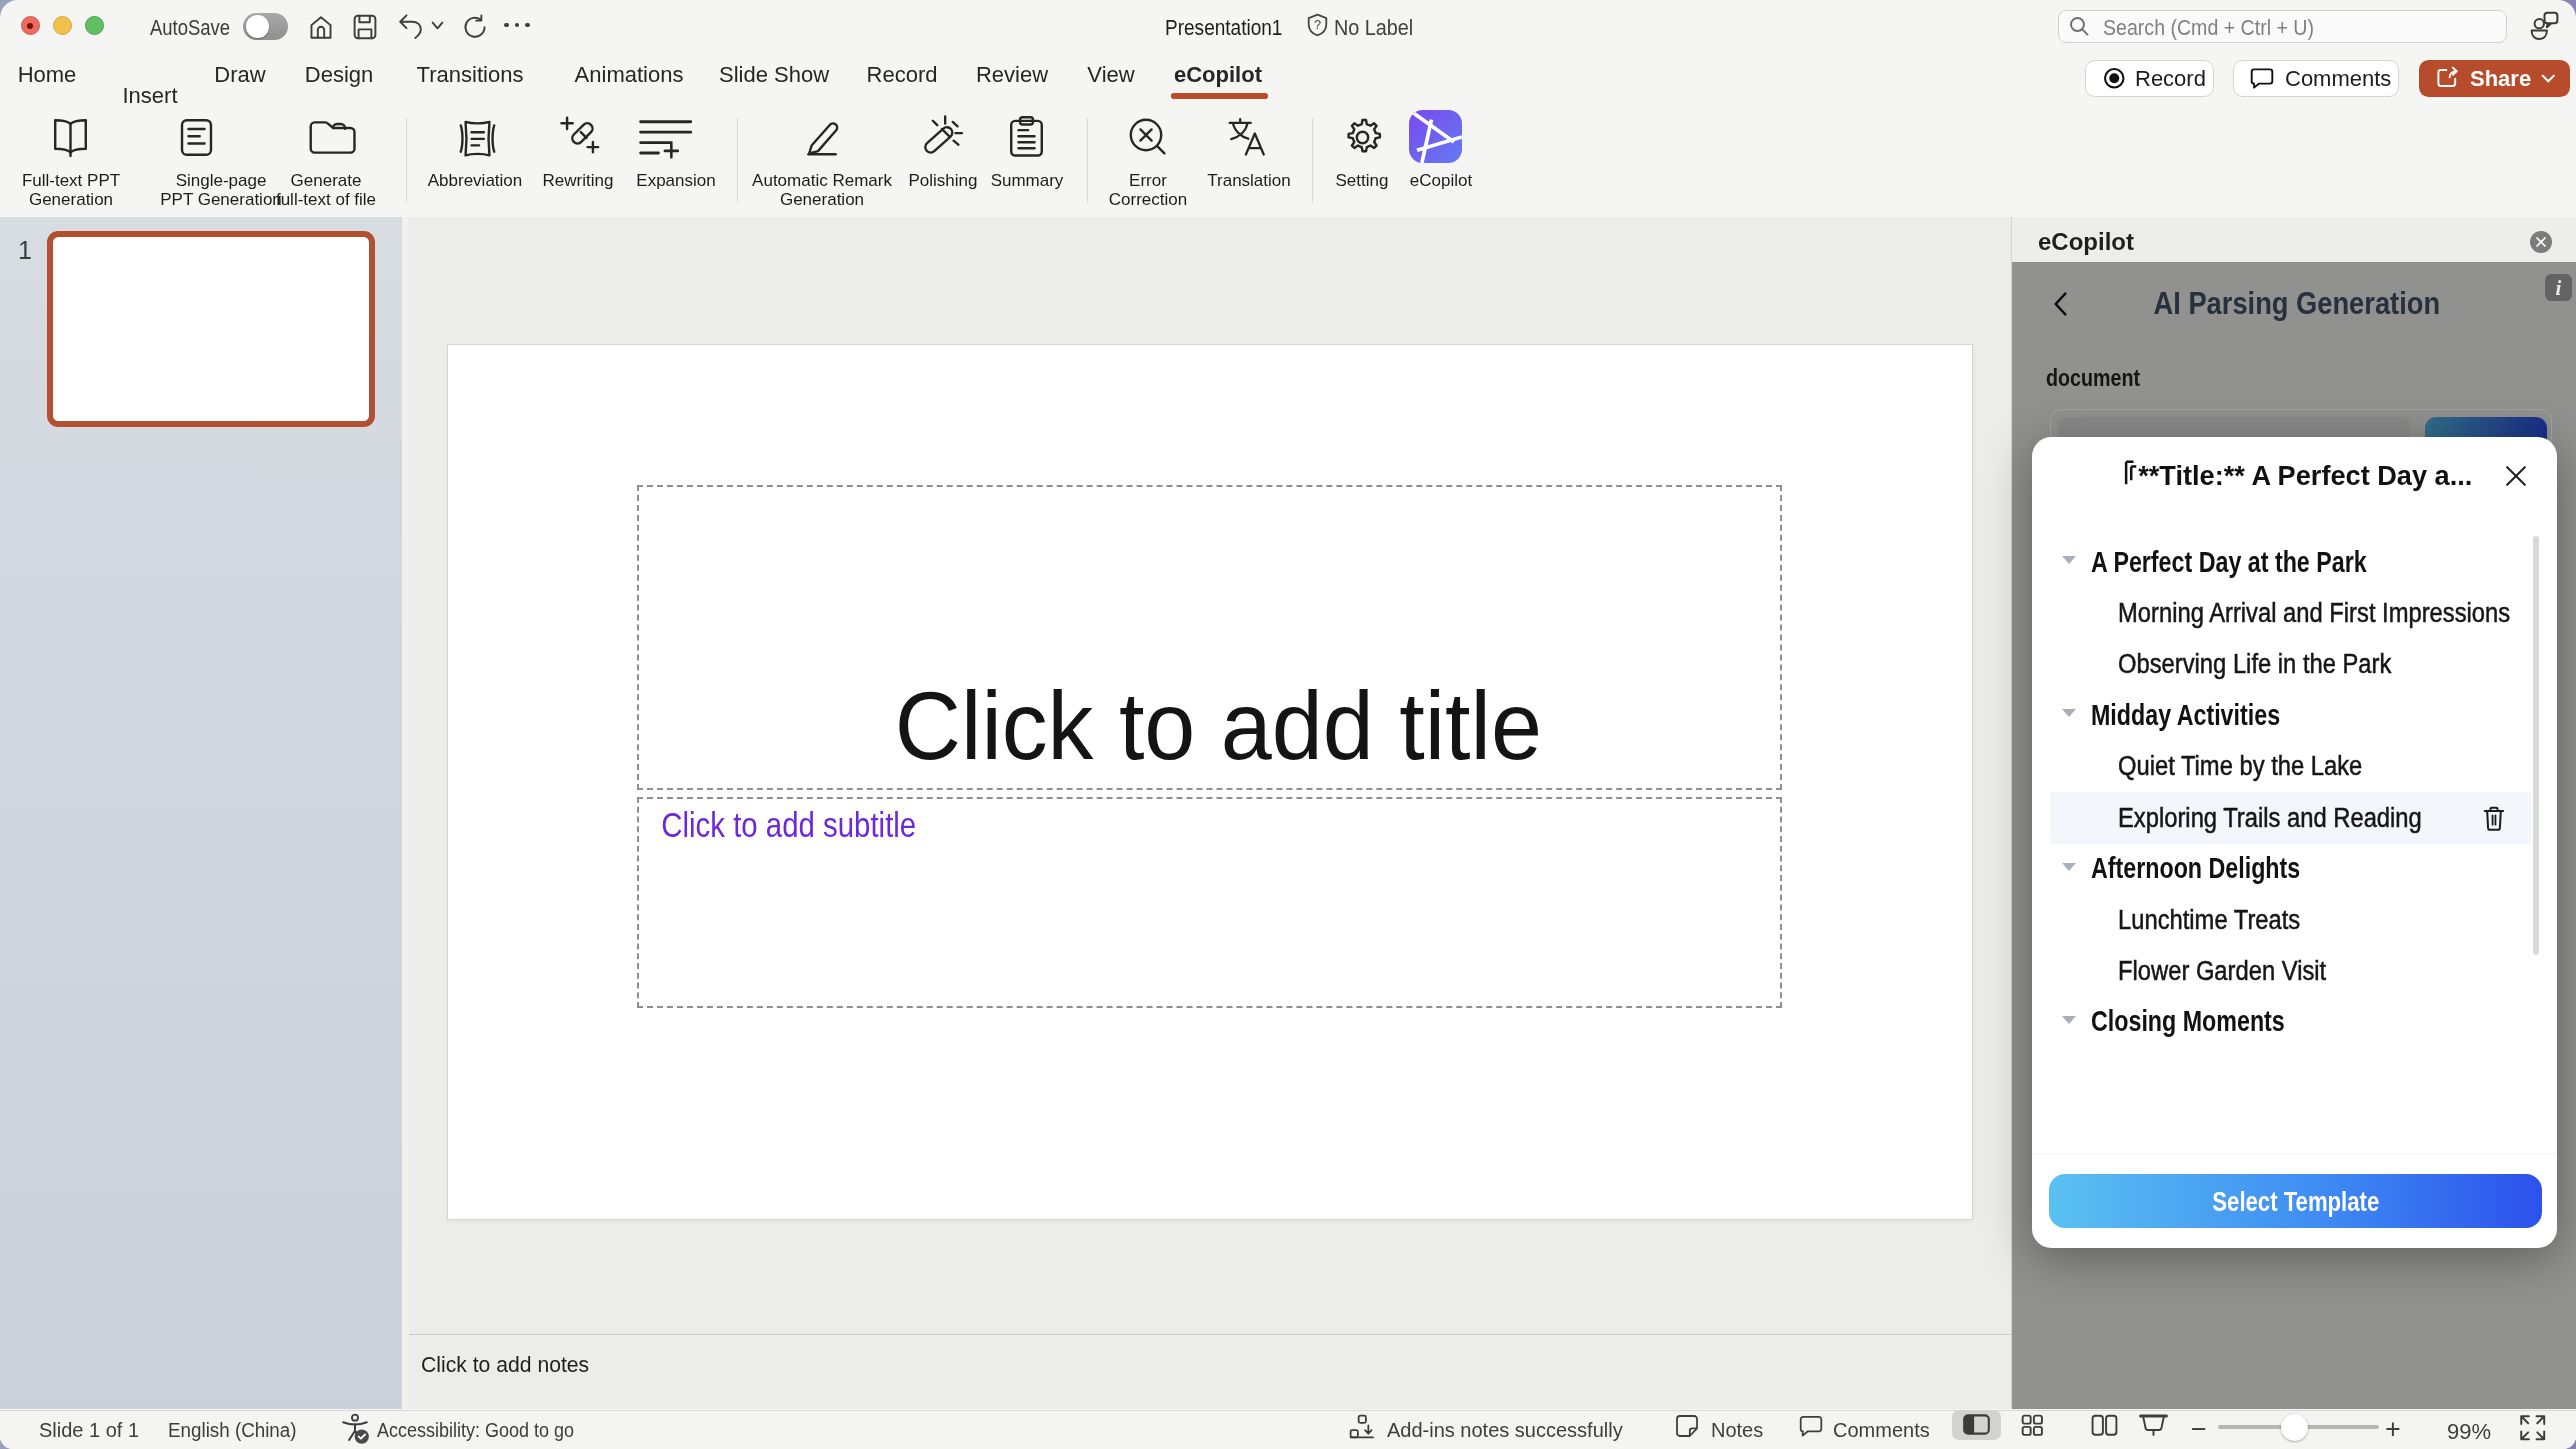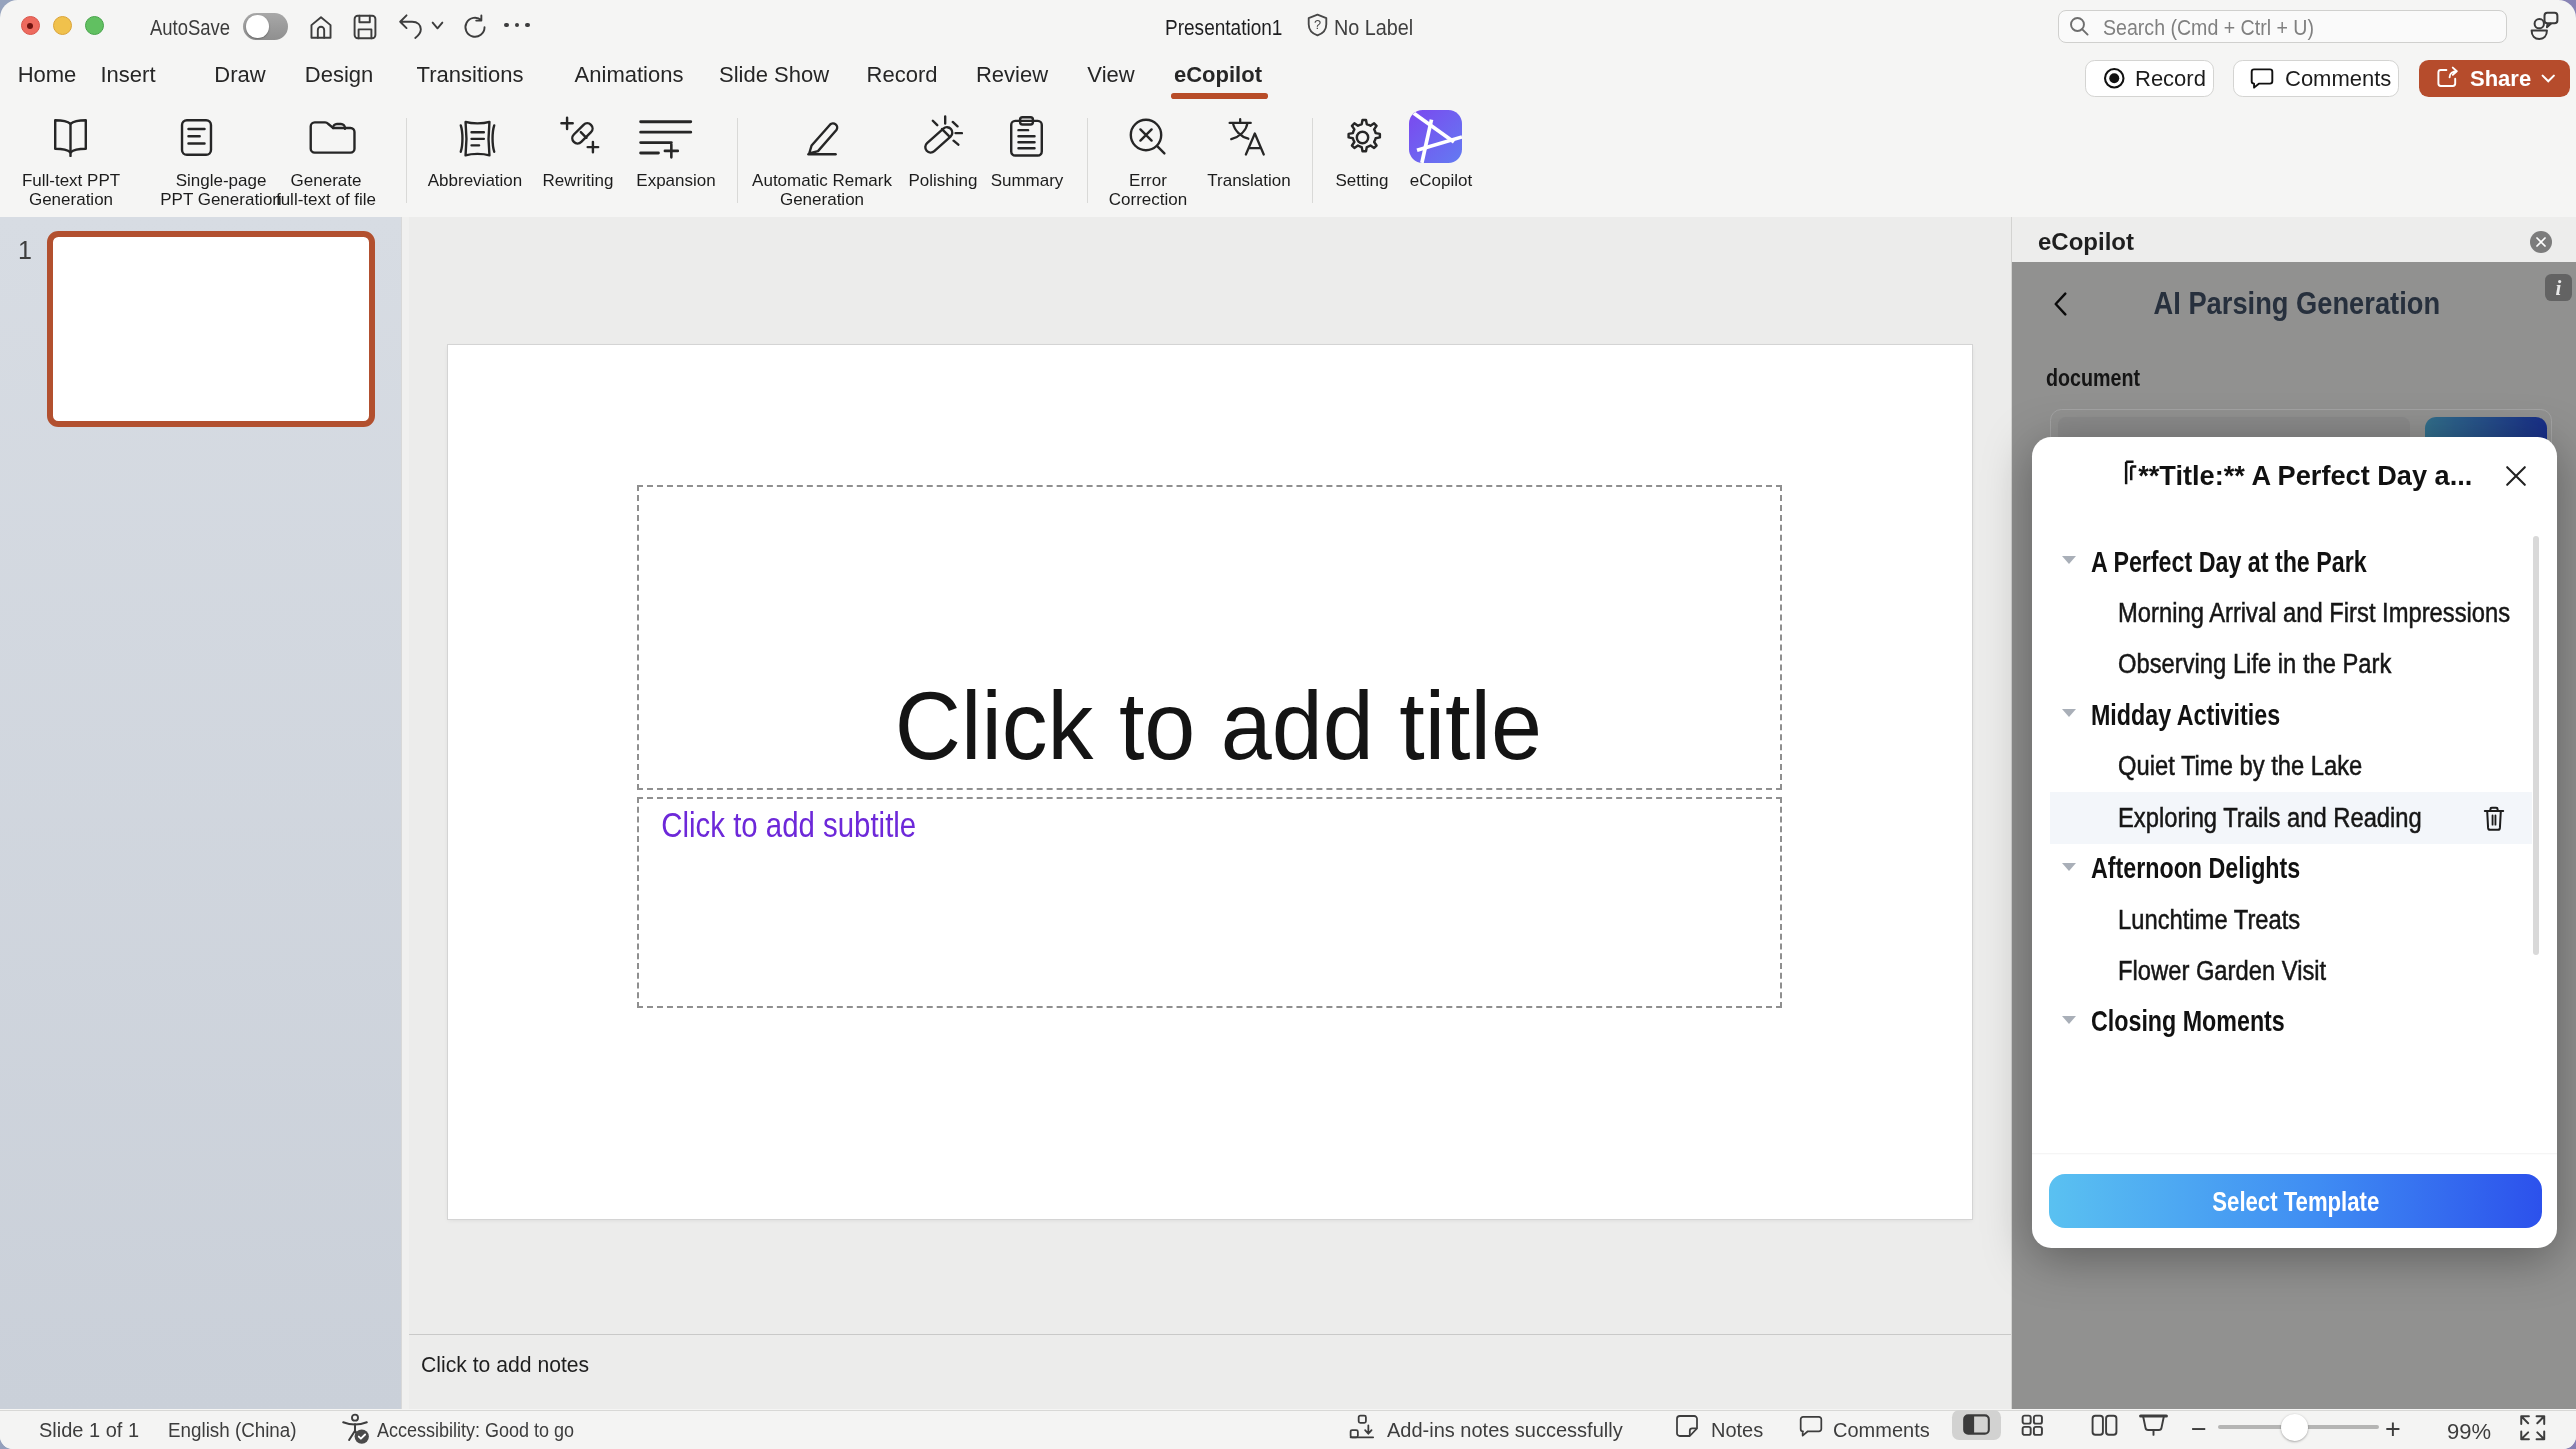--- a/index.html
+++ b/index.html
@@ -69,21 +69,21 @@
   <div class="abs" style="left:2103px;top:15.3px;font-size:22.5px;color:#808080;transform:scaleX(0.87);transform-origin:0 0;">Search (Cmd + Ctrl + U)</div>
 
   <svg class="abs" style="left:2530px;top:11.3px;" width="29" height="31" viewBox="0 0 36 38">
     <rect x="18" y="2" width="16" height="13" rx="3.5" stroke="#3a3a3a" stroke-width="2.5" fill="none"></rect>
     <path d="M22 15 L21 20 L26.5 15" fill="none" stroke="#3a3a3a" stroke-width="2.5" stroke-linejoin="round"></path>
     <circle cx="11.5" cy="15.5" r="5.8" stroke="#3a3a3a" stroke-width="2.5" fill="none"></circle>
     <path d="M2 24 H 21 C 21,30.5 17,34.5 11.5,34.5 C 6,34.5 2,30.5 2,24 Z" stroke="#3a3a3a" stroke-width="2.5" fill="none" stroke-linejoin="round"></path>
   </svg>
 
   <div class="menu" style="left:47px;">Home</div>
-  <div class="menu" style="left:128px;">Insert</div>
+  <div class="menu" style="left:150px;margin-top:21px;">Insert</div>
   <div class="menu" style="left:240px;">Draw</div>
   <div class="menu" style="left:339px;">Design</div>
   <div class="menu" style="left:470px;">Transitions</div>
   <div class="menu" style="left:621px;margin-left:8px;">Animations</div>
   <div class="menu" style="left:774px;">Slide Show</div>
   <div class="menu" style="left:902px;">Record</div>
   <div class="menu" style="left:1012px;">Review</div>
   <div class="menu" style="left:1111px;">View</div>
   <div class="menu" style="left:1218px;font-weight:700;">eCopilot</div>
   <div class="abs" style="left:1171px;top:93px;width:97px;height:5.6px;border-radius:2.8px;background:#b84c28;"></div>

